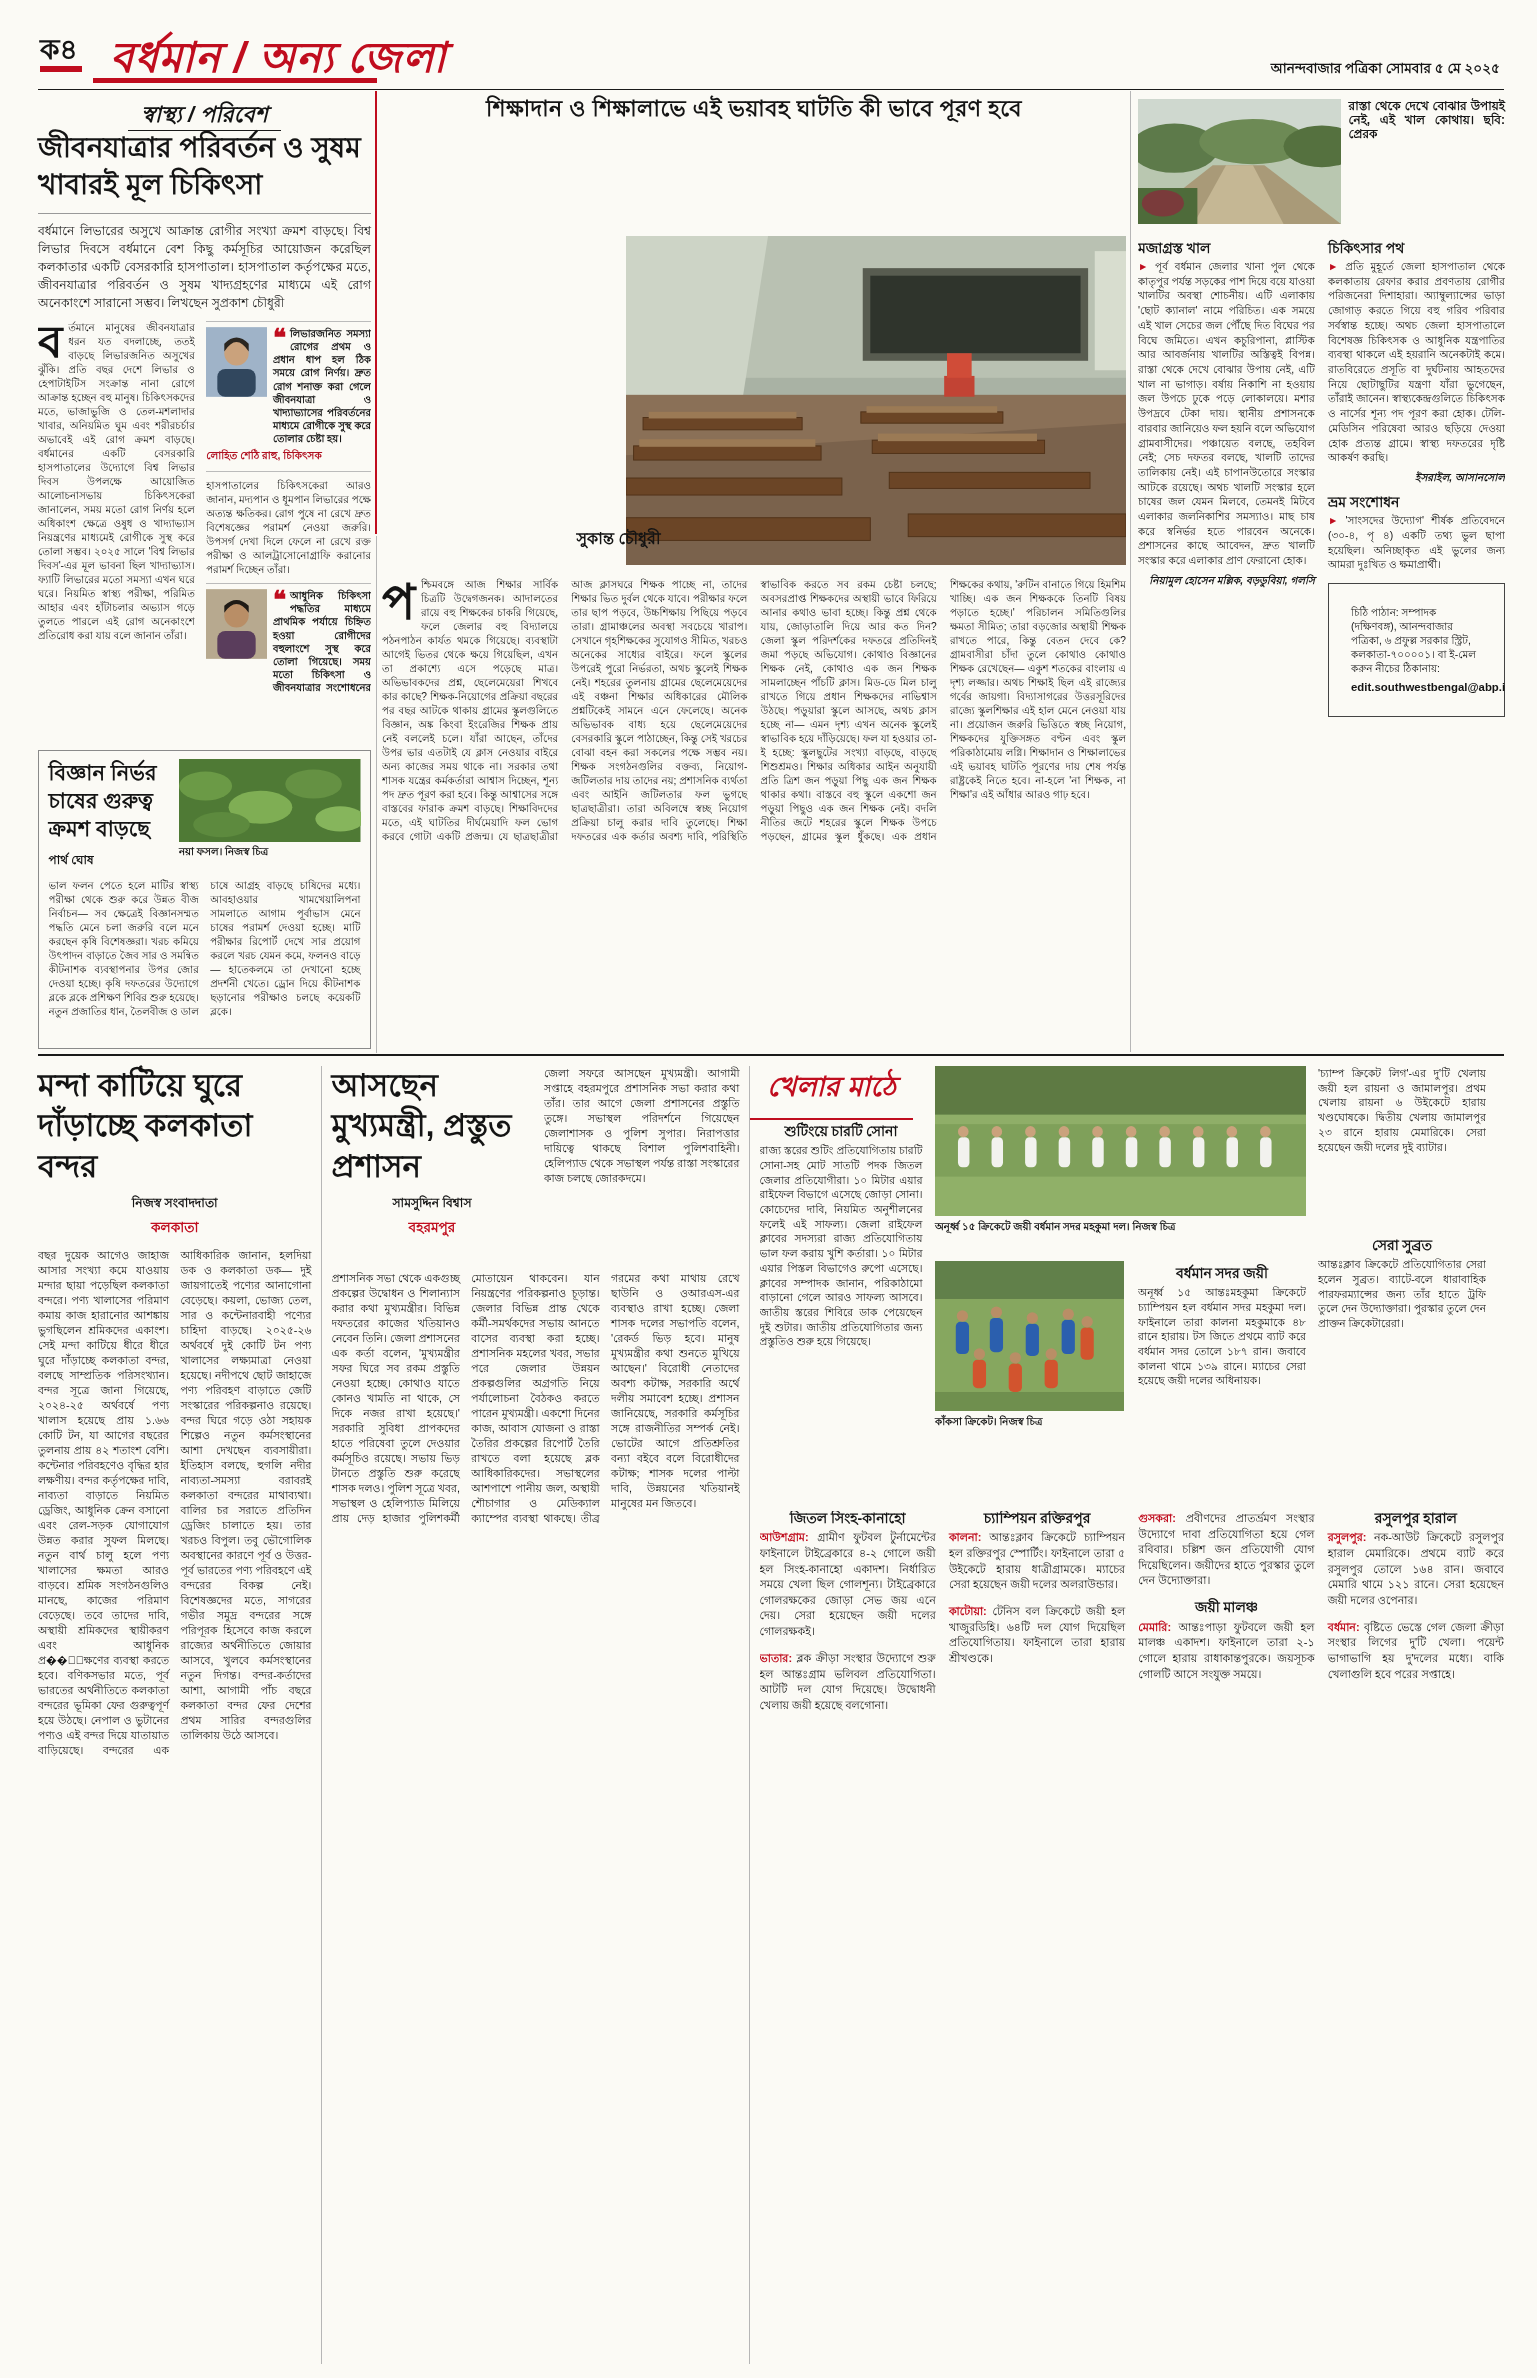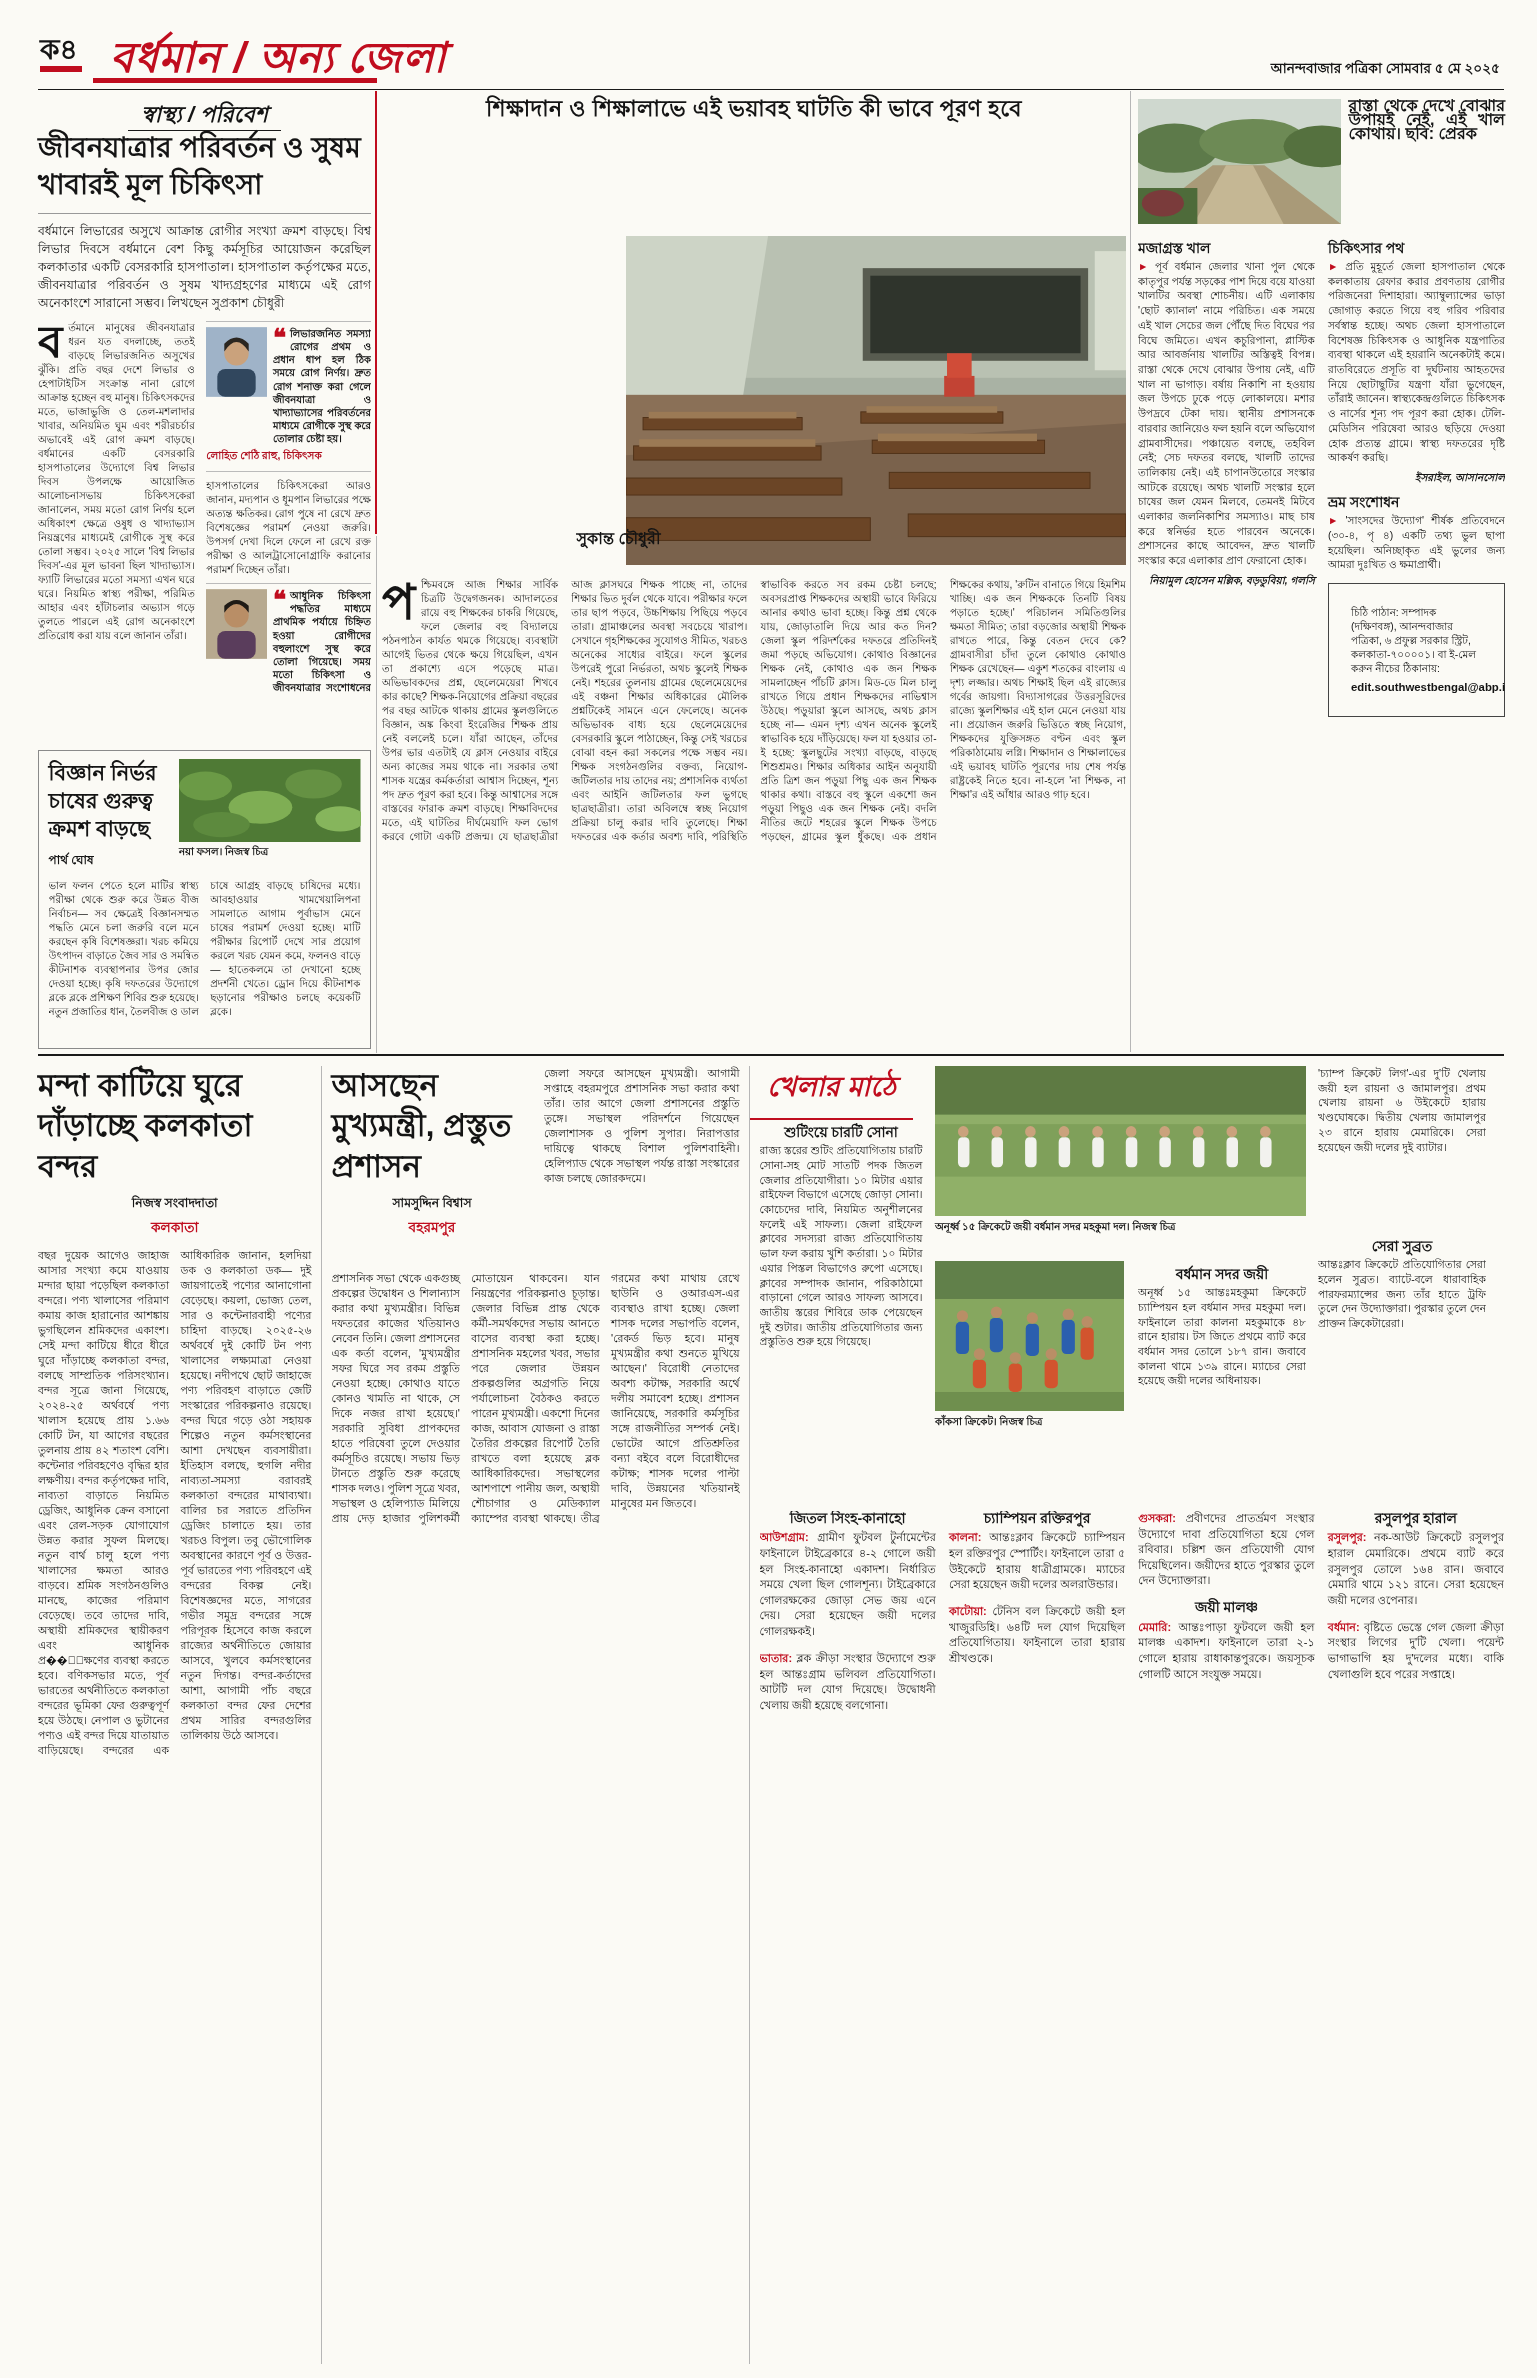--- a/index.html
+++ b/index.html
@@ -68,21 +68,21 @@
                font-weight:700;font-size:16px;}
   .main-body{margin-top:3.8px;height:507px;overflow:hidden;column-count:4;column-gap:13.2px;
              font-size:10.2px;line-height:14px;text-align:justify;}
 
   
   .letters{position:absolute;left:1138px;top:91px;width:367px;height:961px;}
   .letters-h{font-size:25.6px;color:#c00d1e;font-weight:800;font-style:italic;text-align:center;}
   .letters-top{display:flex;gap:7.6px;margin-top:7.6px;}
   .lt-photo{width:203px;height:125px;flex:0 0 auto;}
   .lt-photo svg{width:100%;height:100%;display:block;}
-  .lt-capt{flex:1;font-size:16px;line-height:14px;font-weight:600;text-align:justify;}
+  .lt-capt{flex:1;font-size:12px;line-height:14px;font-weight:600;text-align:justify;}
   .letters-cols{display:flex;gap:13.2px;margin-top:9.5px;height:765px;overflow:hidden;}
   .lt-col{width:177px;font-size:10.4px;line-height:14.7px;}
   .lt-title{font-size:14px;font-weight:700;text-align:left;margin:7.6px 0 4.7px;}
   .arrow{color:#c00d1e;font-weight:700;}
   .signoff{text-align:right;font-weight:700;font-style:italic;margin:4.7px 0 9.5px;font-size:10.4px;}
   .lt-footer{border:0.9px solid #444;padding:22px;margin-top:9.5px;font-size:10.4px;line-height:14px;}
   .lt-email{display:block;text-align:center;font-weight:800;margin-top:4.7px;font-size:11.4px;}
 
   
   .bottom{position:absolute;left:38px;top:1066px;width:1466px;height:1298px;display:flex;}
@@ -95,21 +95,21 @@
   .cm{width:428px;padding:0 9.5px;border-right:0.9px solid #b6b6b6;}
   .cm-top{display:flex;gap:11.4px;}
   .cm-hblock{width:201px;}
   .cm-intro{flex:1;font-size:10.8px;line-height:15px;text-align:justify;height:195px;overflow:hidden;}
   .cm-body{margin-top:9.5px;column-count:3;column-gap:11.4px;height:1069px;overflow:hidden;
            font-size:10.8px;line-height:15px;text-align:justify;}
   .sports{position:relative;flex:1;padding-left:9.5px;}
   .sp-heading{position:absolute;left:0;top:0;width:163px;text-align:center;font-size:27.4px;
               color:#c00d1e;font-style:italic;font-weight:800;border-bottom:2.8px solid #c00d1e;
               padding-bottom:5.7px;}
-  .sp-h4{font-size:14px;font-weight:700;text-align:center;margin:5.7px 0 3.8px;}
+  .sp-h4{font-size:14px;font-weight:700;text-align:center;margin:5.7px 0 3.8px;font-family:Liberation Serif, serif;}
   .sp-shooting{position:absolute;left:9.5px;top:53px;width:163px;height:379px;overflow:hidden;
                font-size:10.6px;line-height:14.7px;text-align:justify;}
   .sp-photoA{position:absolute;left:185px;top:0;width:371px;}
   .sp-photoA svg{width:100%;height:150px;display:block;}
   .sp-colR{position:absolute;left:568px;top:0;width:168px;height:148px;overflow:hidden;
            font-size:10.6px;line-height:14.7px;text-align:justify;}
   .sp-photoB{position:absolute;left:185px;top:195px;width:189px;}
   .sp-photoB svg{width:100%;height:150px;display:block;}
   .sp-sadar{position:absolute;left:388px;top:195px;width:168px;height:237px;overflow:hidden;
             font-size:10.6px;line-height:14.7px;text-align:justify;}

